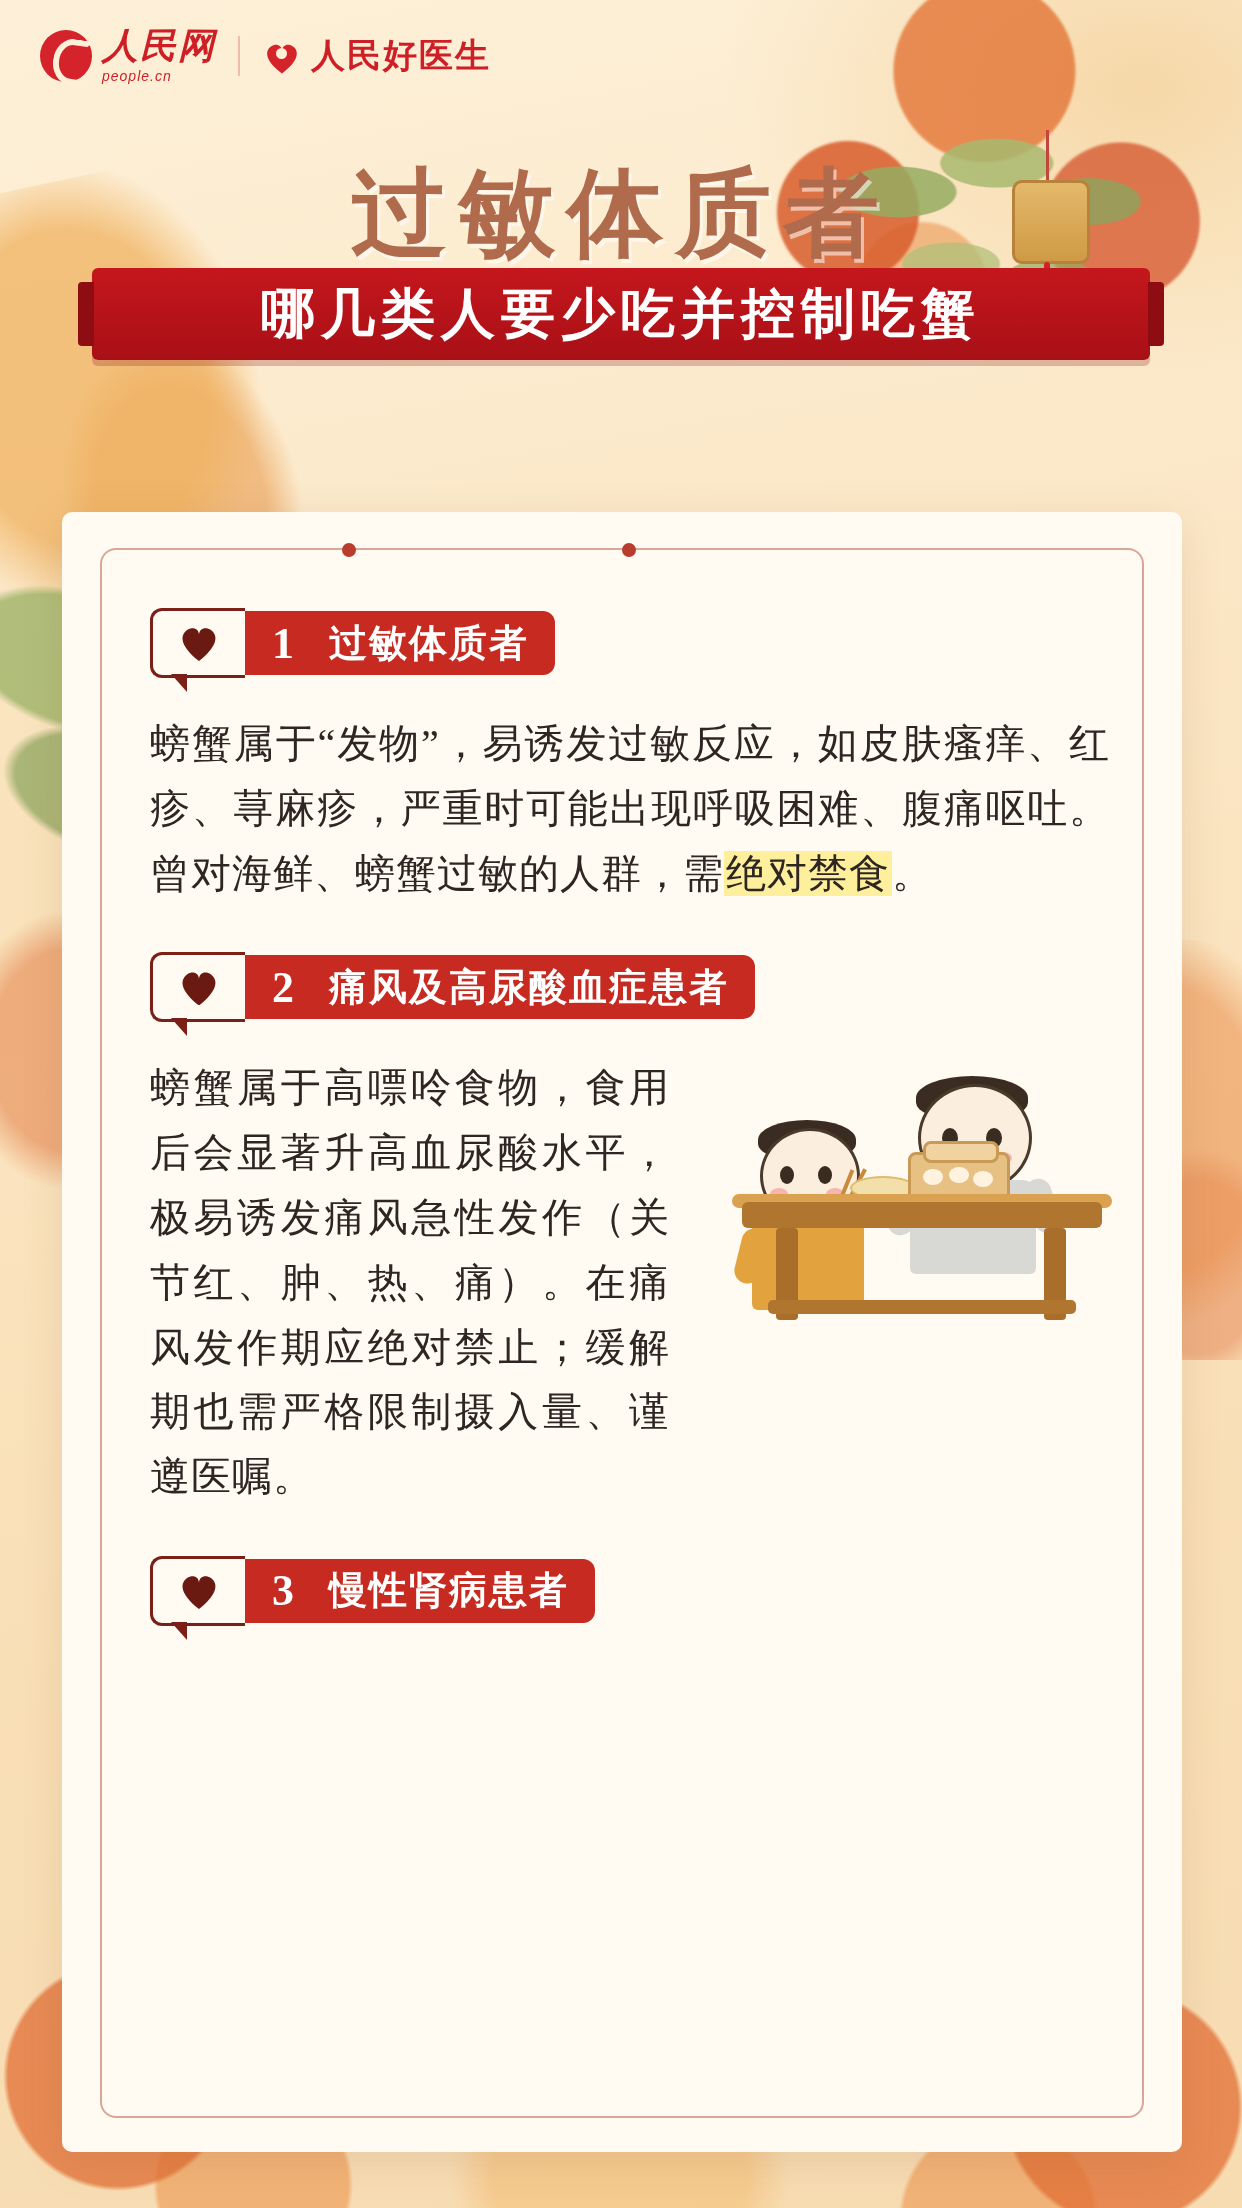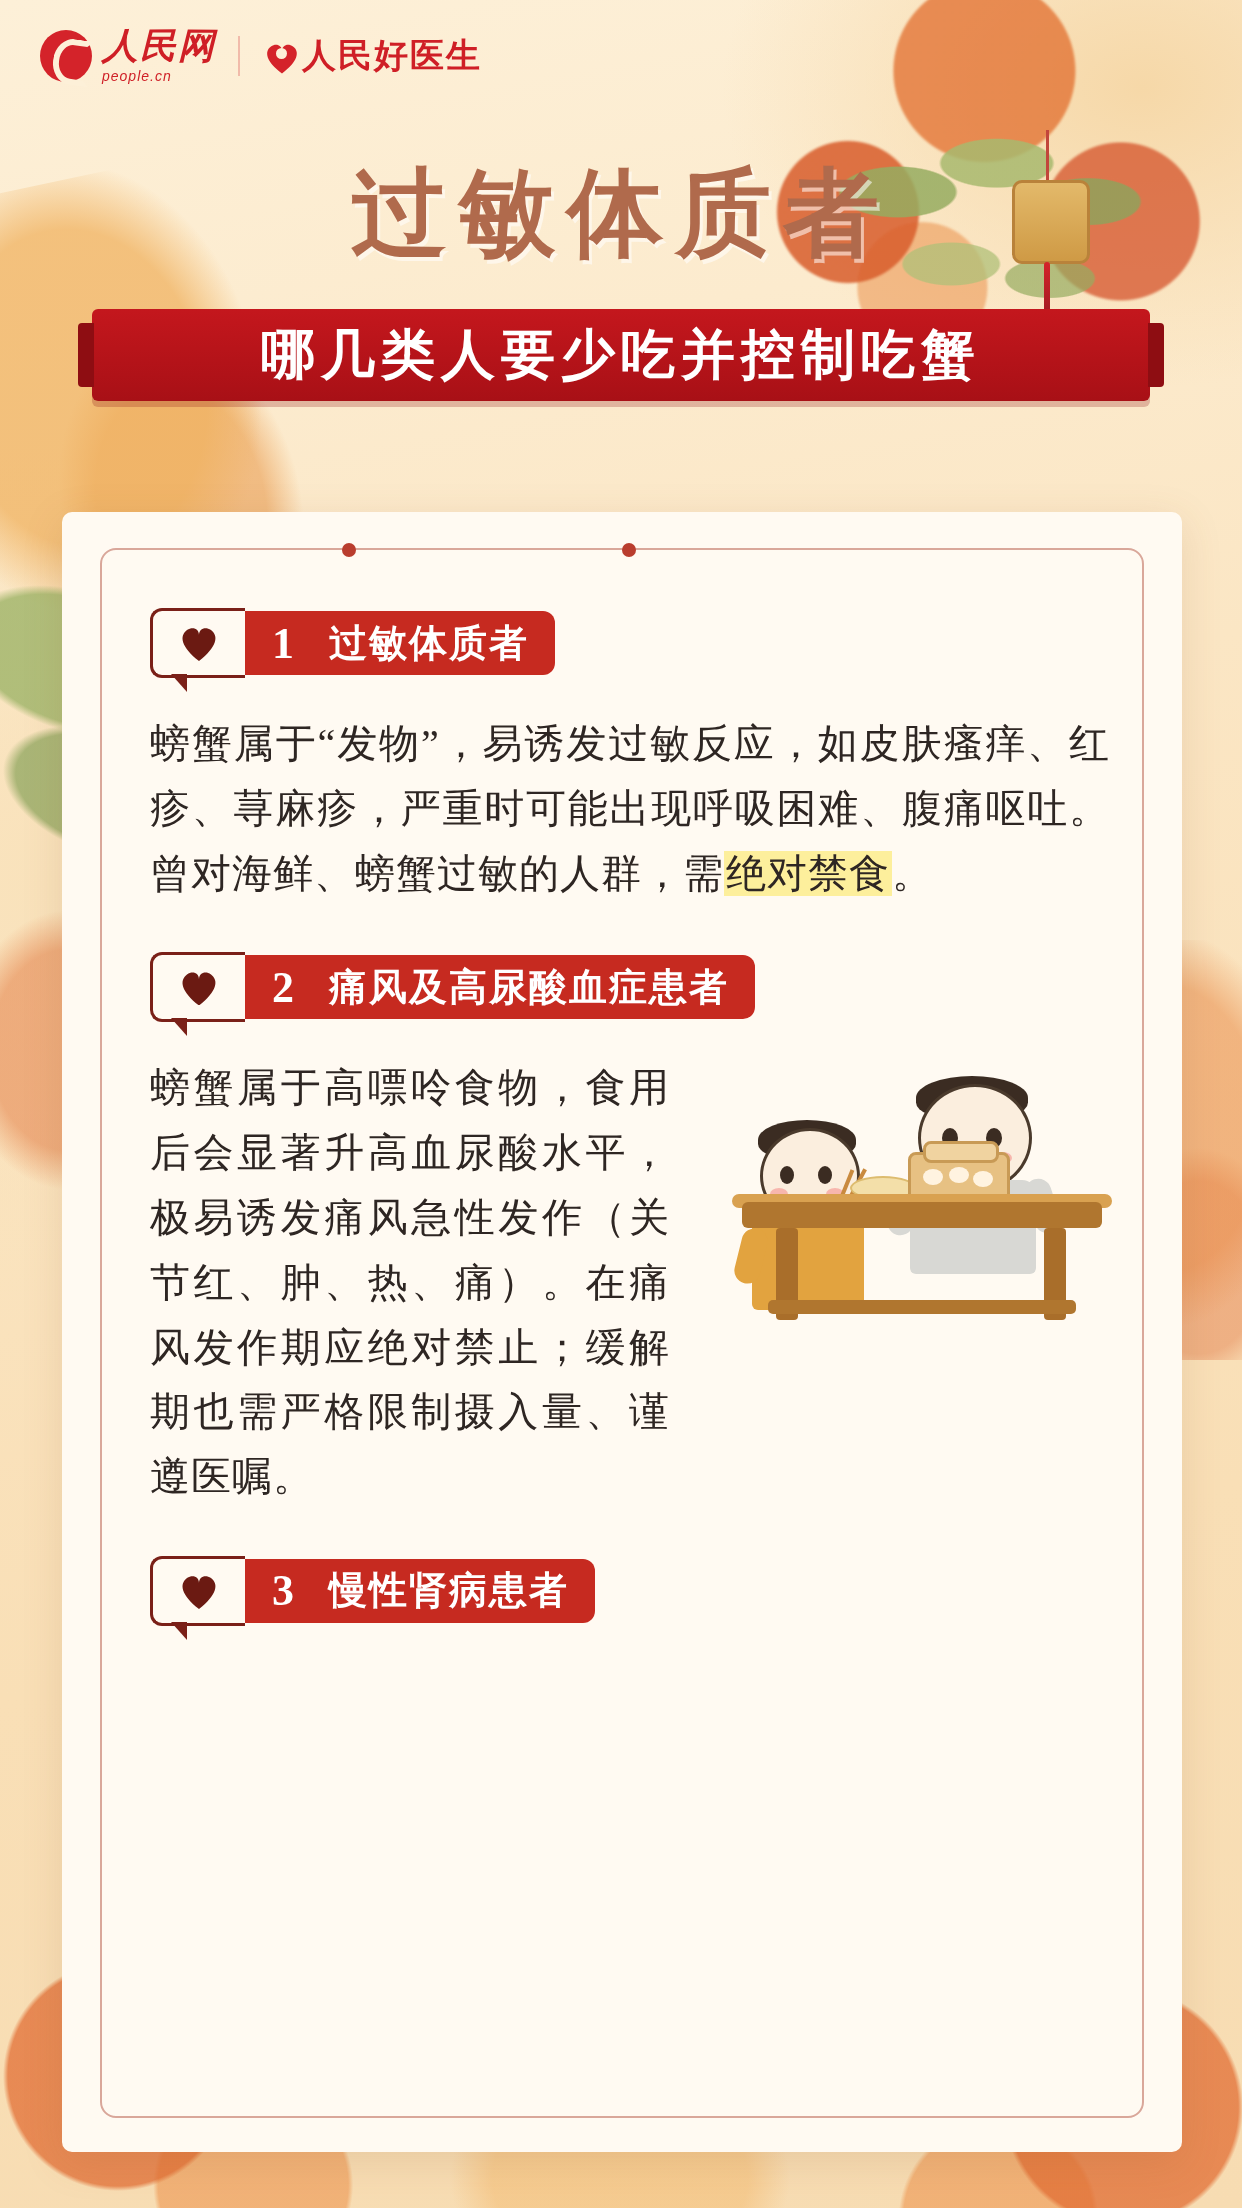--- a/index.html
+++ b/index.html
@@ -147,20 +147,21 @@
     letter-spacing: 1px;
     margin-top: 5px;
   }
   .logo-divider {
     width: 2px; height: 40px;
     background: rgba(207,31,38,.25);
   }
   .logo-doctor {
     display: flex;
     align-items: center;
+    gap: 9px;
   }
   .heart-badge {
     width: 40px; height: 40px;
     position: relative;
   }
   .heart-badge .h {
     position: absolute;
     left: 2px; top: 6px;
     width: 36px; height: 32px;
     background: #d4232a;
@@ -198,21 +199,20 @@
     position: absolute;
     left: 92px; top: 268px;
     width: 1058px; height: 92px;
     background: linear-gradient(180deg, #c4171d 0%, #a81016 100%);
     border-radius: 6px;
     box-shadow: 0 6px 0 rgba(140,20,20,.25);
     display: flex;
     align-items: center;
     justify-content: center;
     z-index: 4;
-    margin-top: 41px;
   }
   .title-banner::before,
   .title-banner::after {
     content: "";
     position: absolute;
     top: 14px;
     width: 16px; height: 64px;
     background: #8e0d12;
   }
   .title-banner::before { left: -14px; border-radius: 4px 0 0 4px; }

